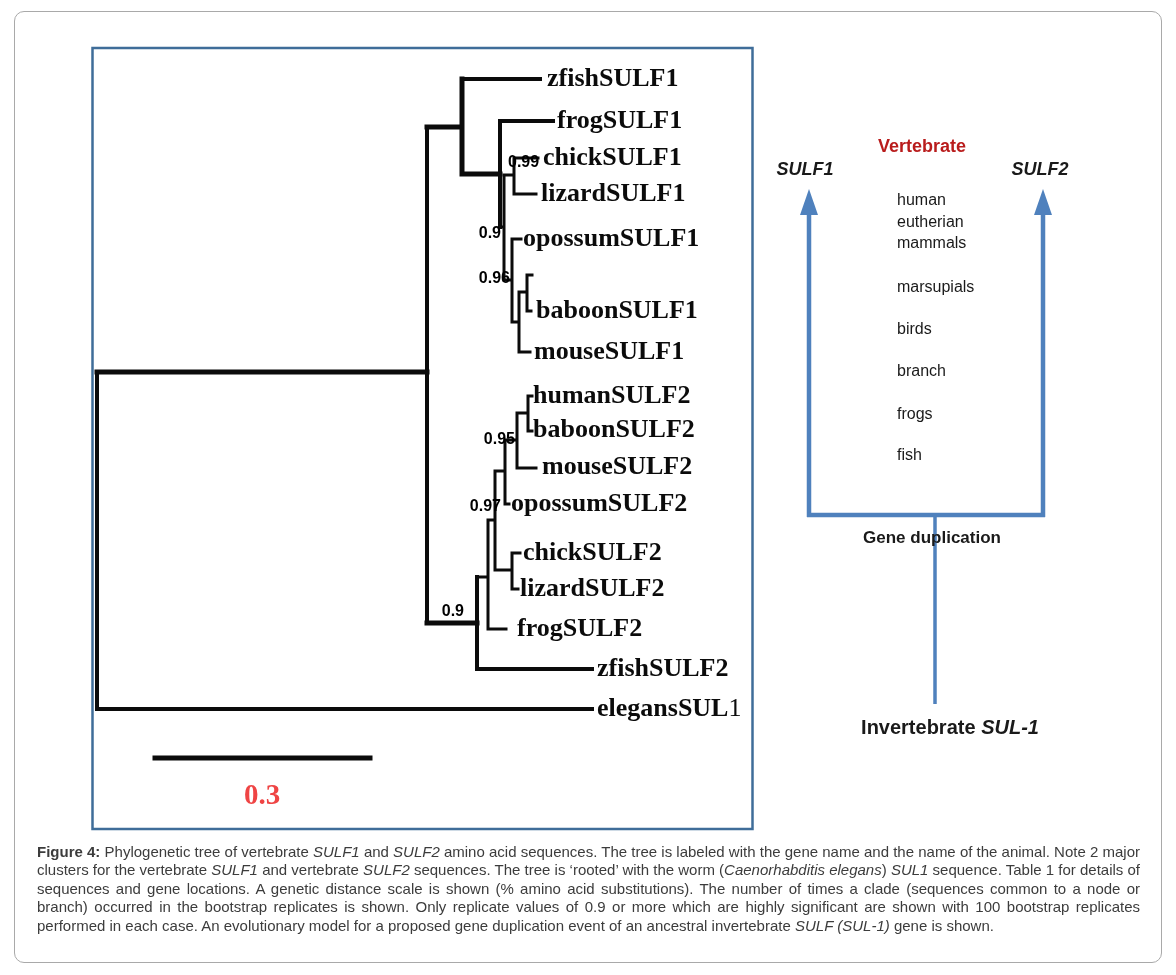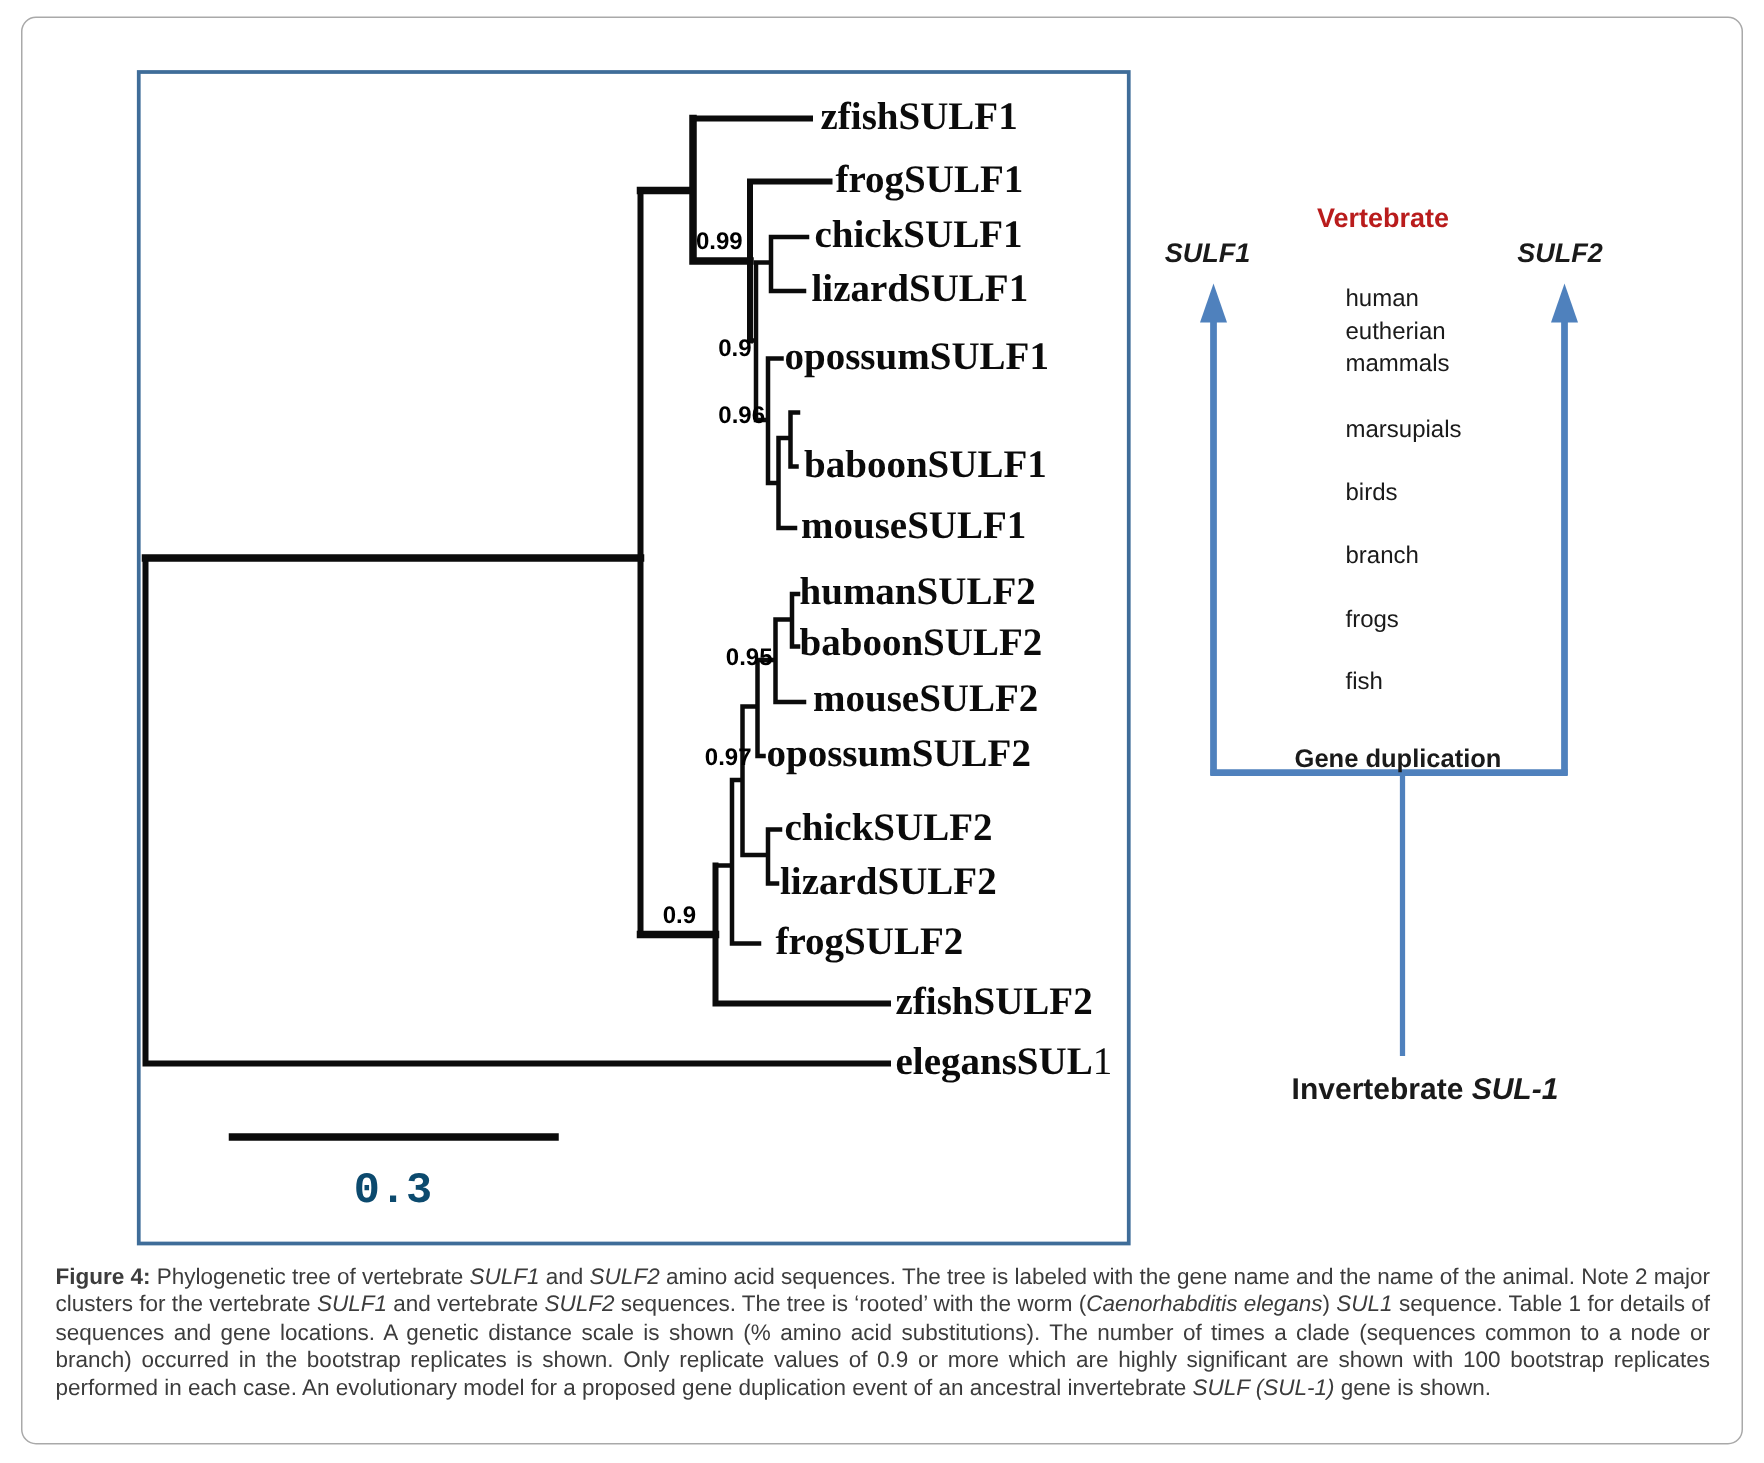--- a/index.html
+++ b/index.html
@@ -5,33 +5,33 @@
   html,body{margin:0;padding:0;background:#fff;}
   .page{position:relative;width:1176px;height:975px;background:#ffffff;overflow:hidden;
         font-family:"Liberation Sans",sans-serif;}
   .outer-border{position:absolute;left:14px;top:11px;width:1146px;height:950px;
         border:1.5px solid #a9a9a9;border-radius:10px;}
   .fig-svg{position:absolute;left:0;top:0;width:1176px;height:975px;}
   .tip{position:absolute;font-family:"Liberation Serif",serif;font-weight:700;
        font-size:26px;color:#0b0b0b;white-space:nowrap;transform:translateY(-54%);}
   .tip .thin{font-weight:400;}
   .boot{position:absolute;font-family:"Liberation Sans",sans-serif;font-weight:700;
-        font-size:16px;color:#000;white-space:nowrap;}
+        font-size:16px;color:#000;white-space:nowrap;padding-left:44px;}
   .boot-l{transform:translateY(-50%);}
   .boot-r{transform:translate(-100%,-50%);text-align:center;}
-  .scale-label{position:absolute;font-family:Liberation Mono, monospace;font-weight:700;
-        font-size:29px;color:#0c4a6e;transform:translate(-50%,-50%);}
+  .scale-label{position:absolute;font-family:Liberation Serif, serif;font-weight:700;
+        font-size:29px;color:#ef4444;transform:translate(-50%,-50%);}
   .vc-title{position:absolute;font-weight:700;font-size:18px;color:#b91c1c;
         transform:translate(-50%,-50%);}
   .gene{position:absolute;font-weight:700;font-style:italic;font-size:18px;color:#1a1a1a;
         transform:translate(-50%,-50%);}
   .animal{position:absolute;font-weight:400;font-size:16px;color:#1a1a1a;
         transform:translateY(-50%);white-space:nowrap;}
   .gdup{position:absolute;font-weight:700;font-size:17px;color:#1a1a1a;
-        transform:translate(-50%,-50%);white-space:nowrap;}
+        transform:translate(-50%,-50%);white-space:nowrap;margin-top:32px;}
   .invert{position:absolute;font-weight:700;font-size:20px;color:#1a1a1a;
         transform:translate(-50%,-50%);white-space:nowrap;}
   .invert .gene-i{font-style:italic;}
   .caption{position:absolute;left:37px;top:843px;width:1103px;
         font-size:15px;line-height:18.4px;color:#3c3c3c;
         text-align:justify;text-align-last:left;}
   .seg-b{font-weight:700;}
   .seg-i{font-style:italic;}
 </style>
 </head>

